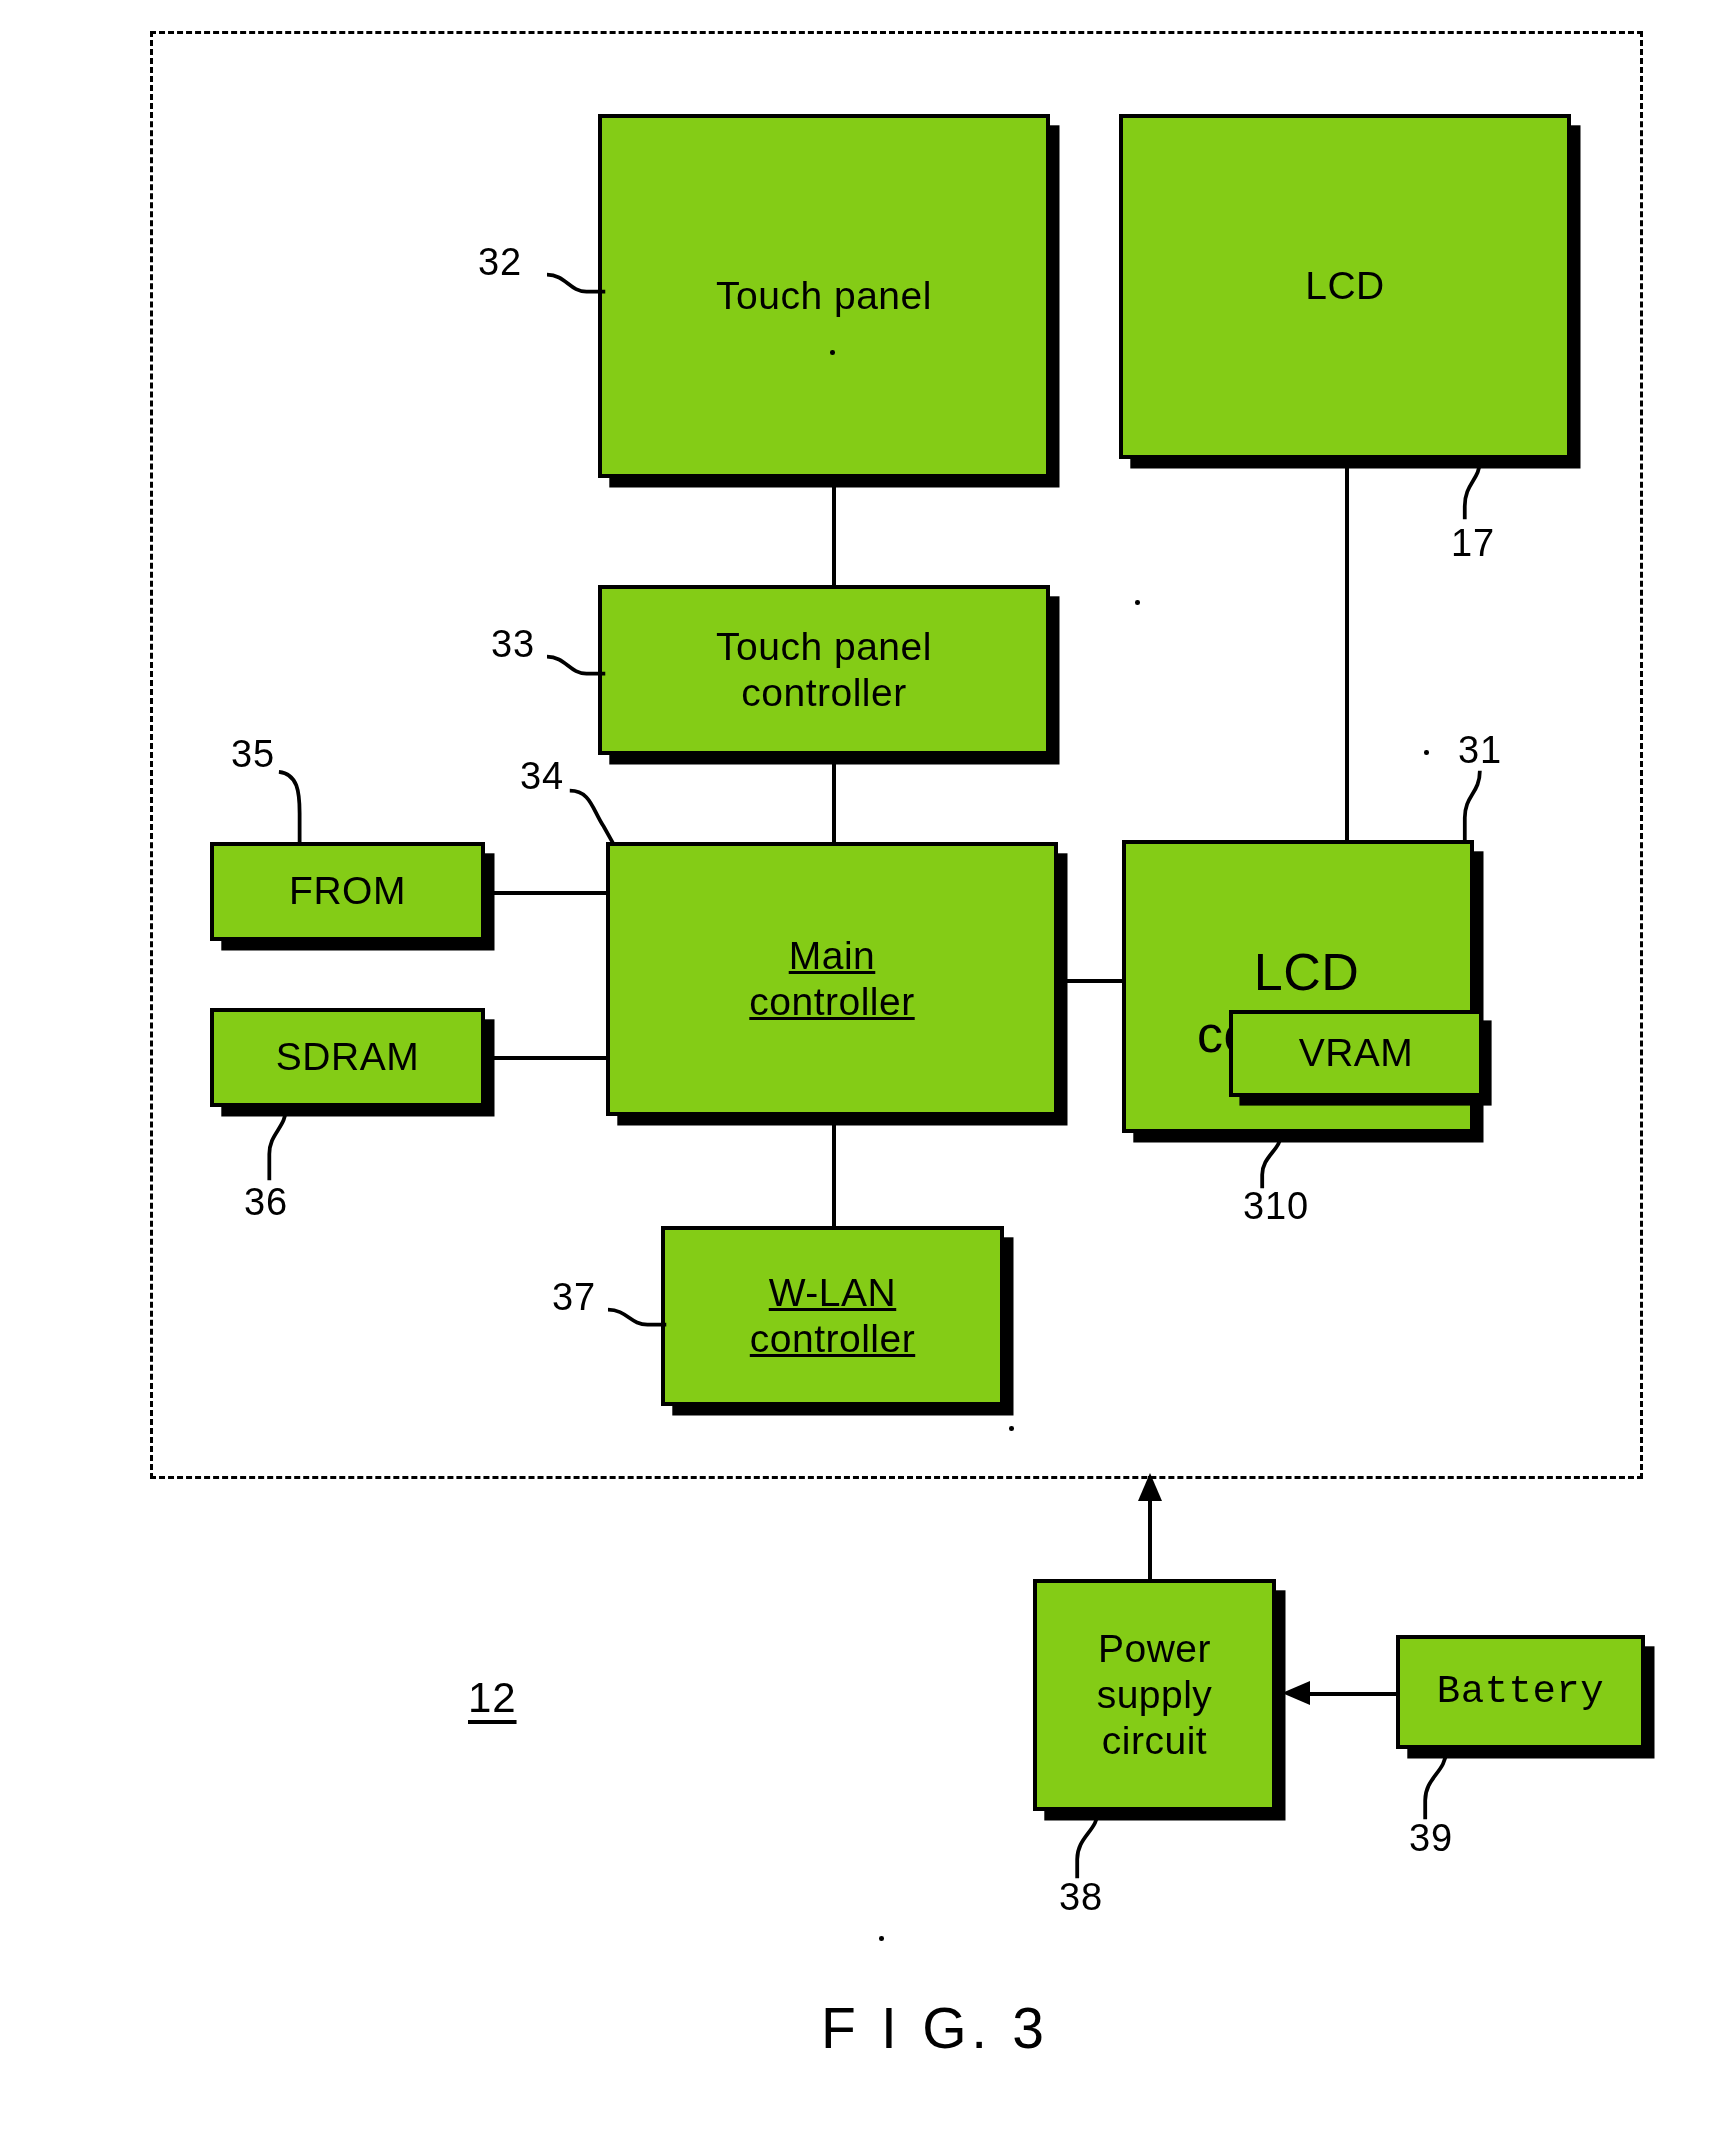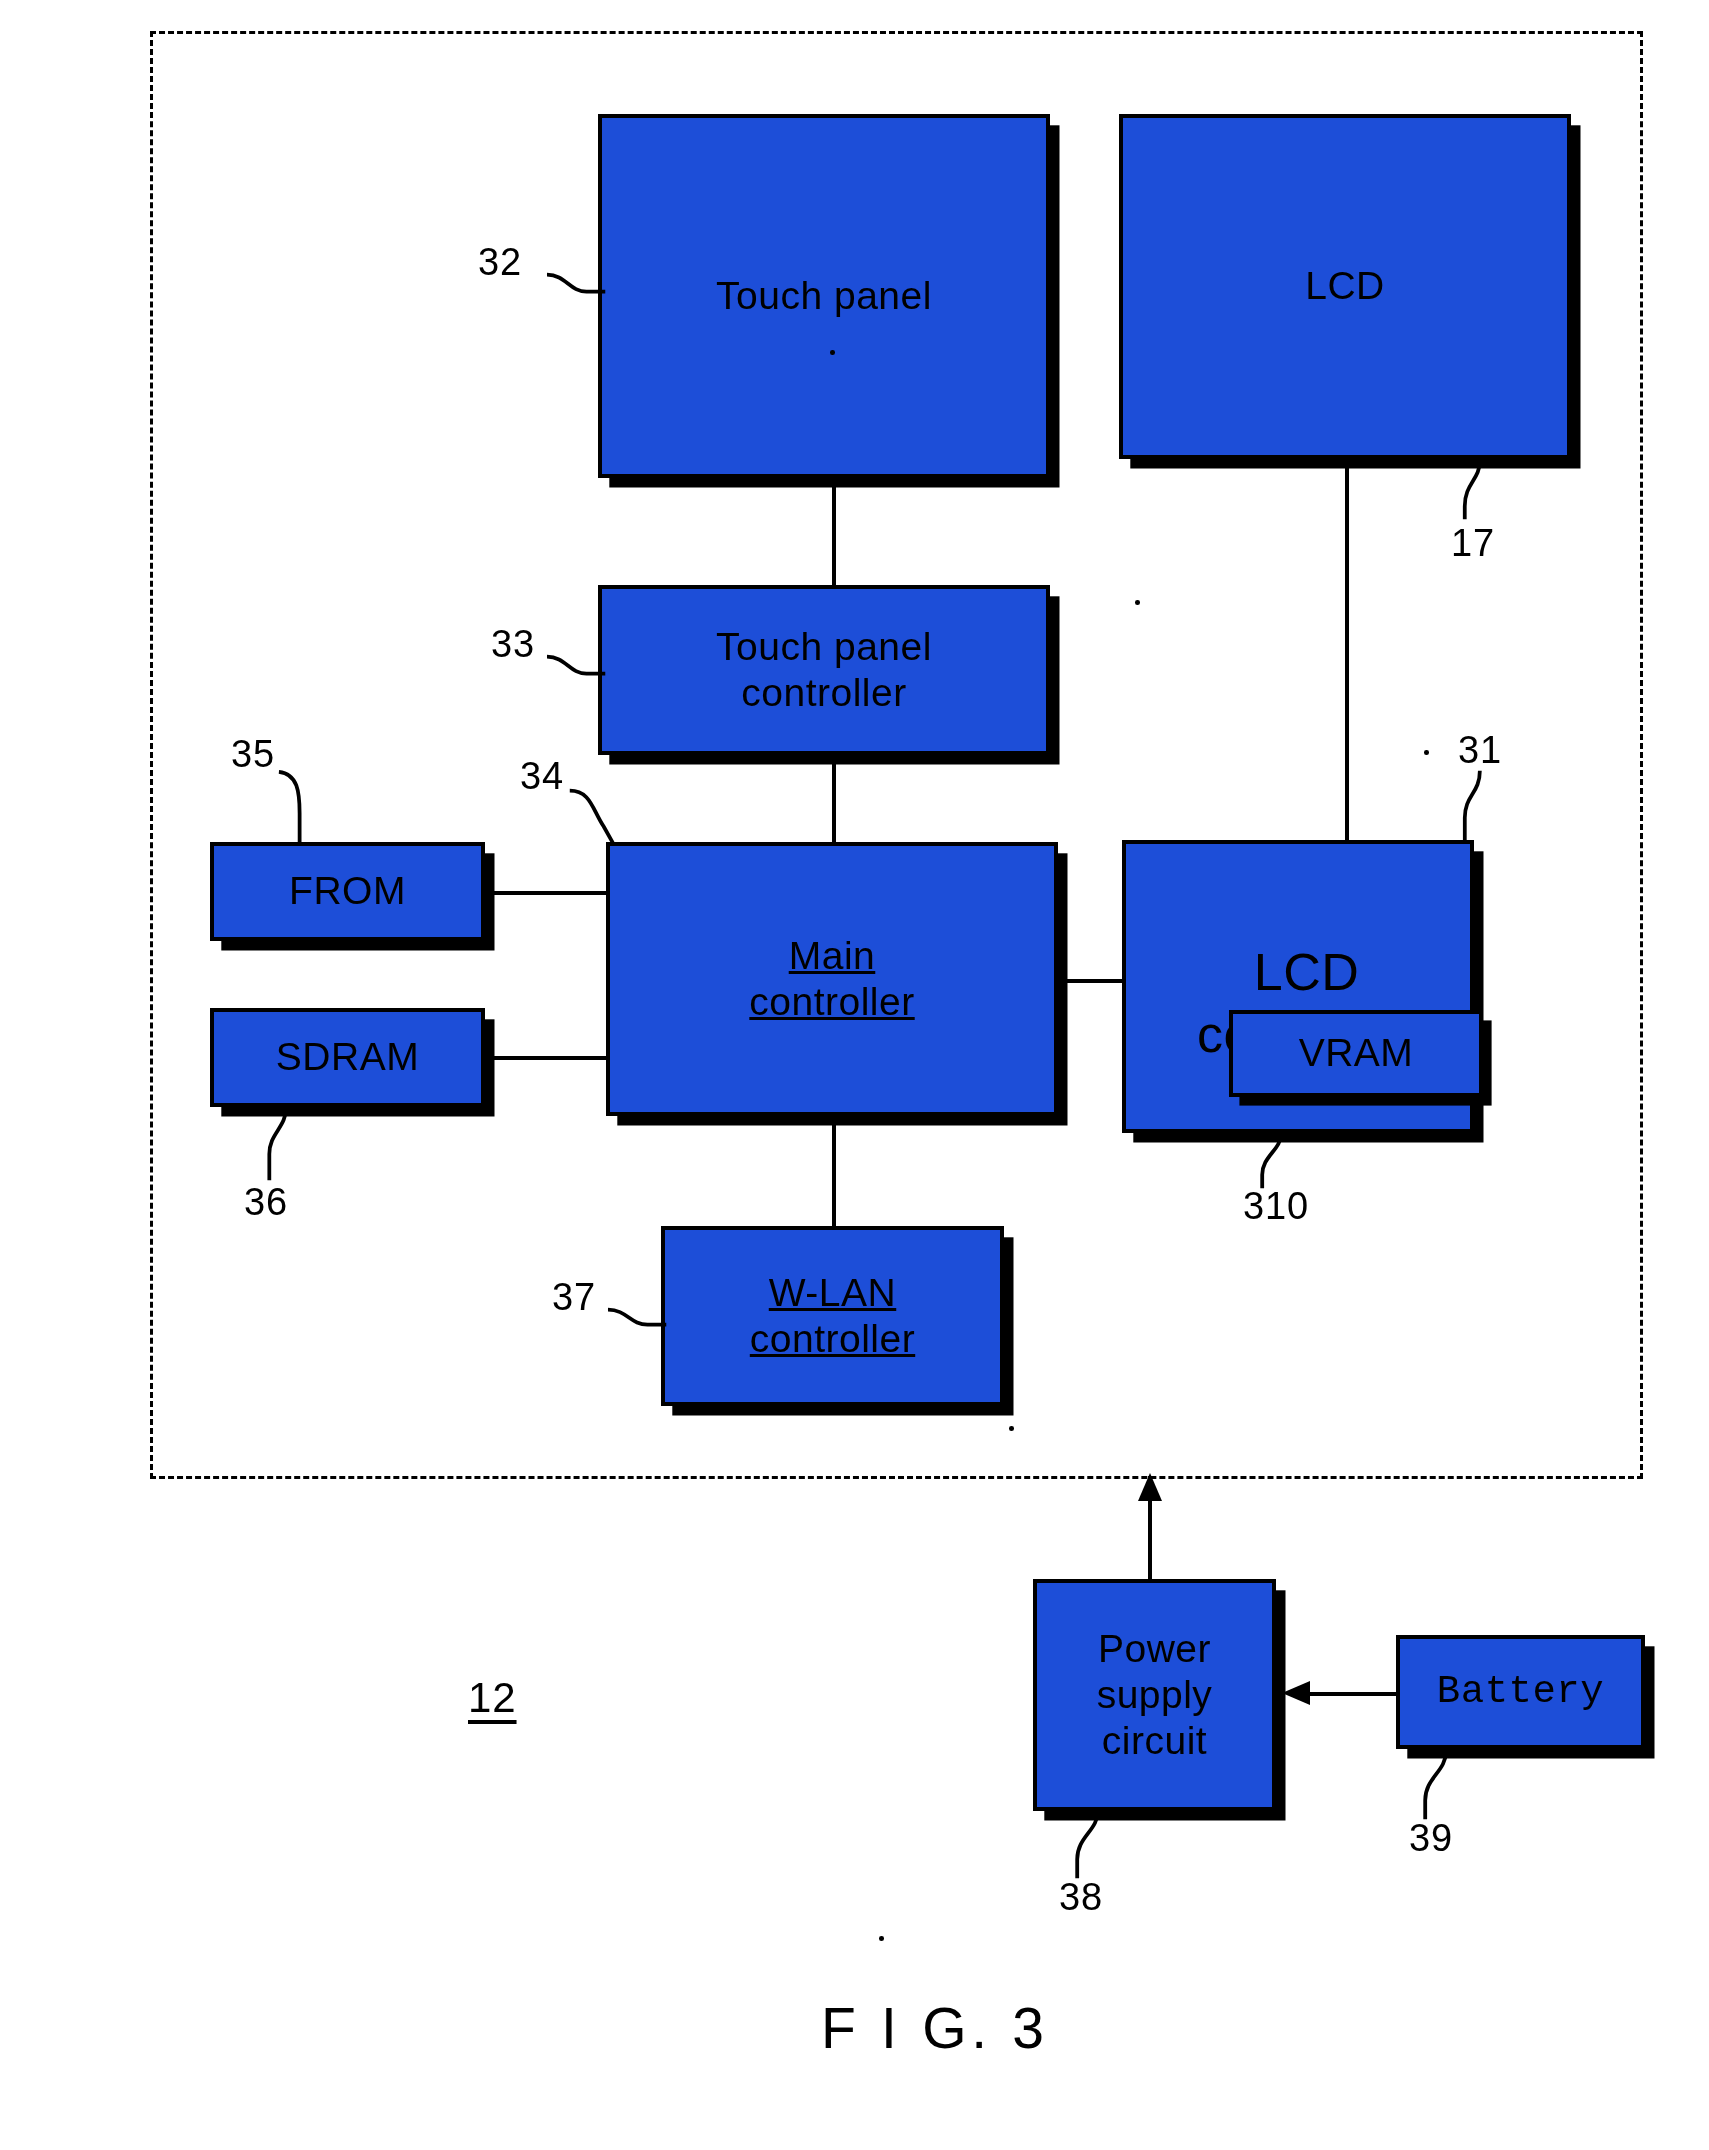--- a/index.html
+++ b/index.html
@@ -23,21 +23,21 @@
   .dashed-enclosure {
     position: absolute;
     border: 3.8px dashed #000000;
     box-sizing: border-box;
   }
 
   
   .blk {
     position: absolute;
     box-sizing: border-box;
-    background: #1d4ed8;
+    background: #84cc16;
     border: 4.7px solid #000000;
     box-shadow: 10.4px 10.4px 0 -0.9px #000000;
     display: flex;
     align-items: center;
     justify-content: center;
     text-align: center;
     line-height: 1.18;
     font-weight: 400;
   }
   .blk .lbl {

